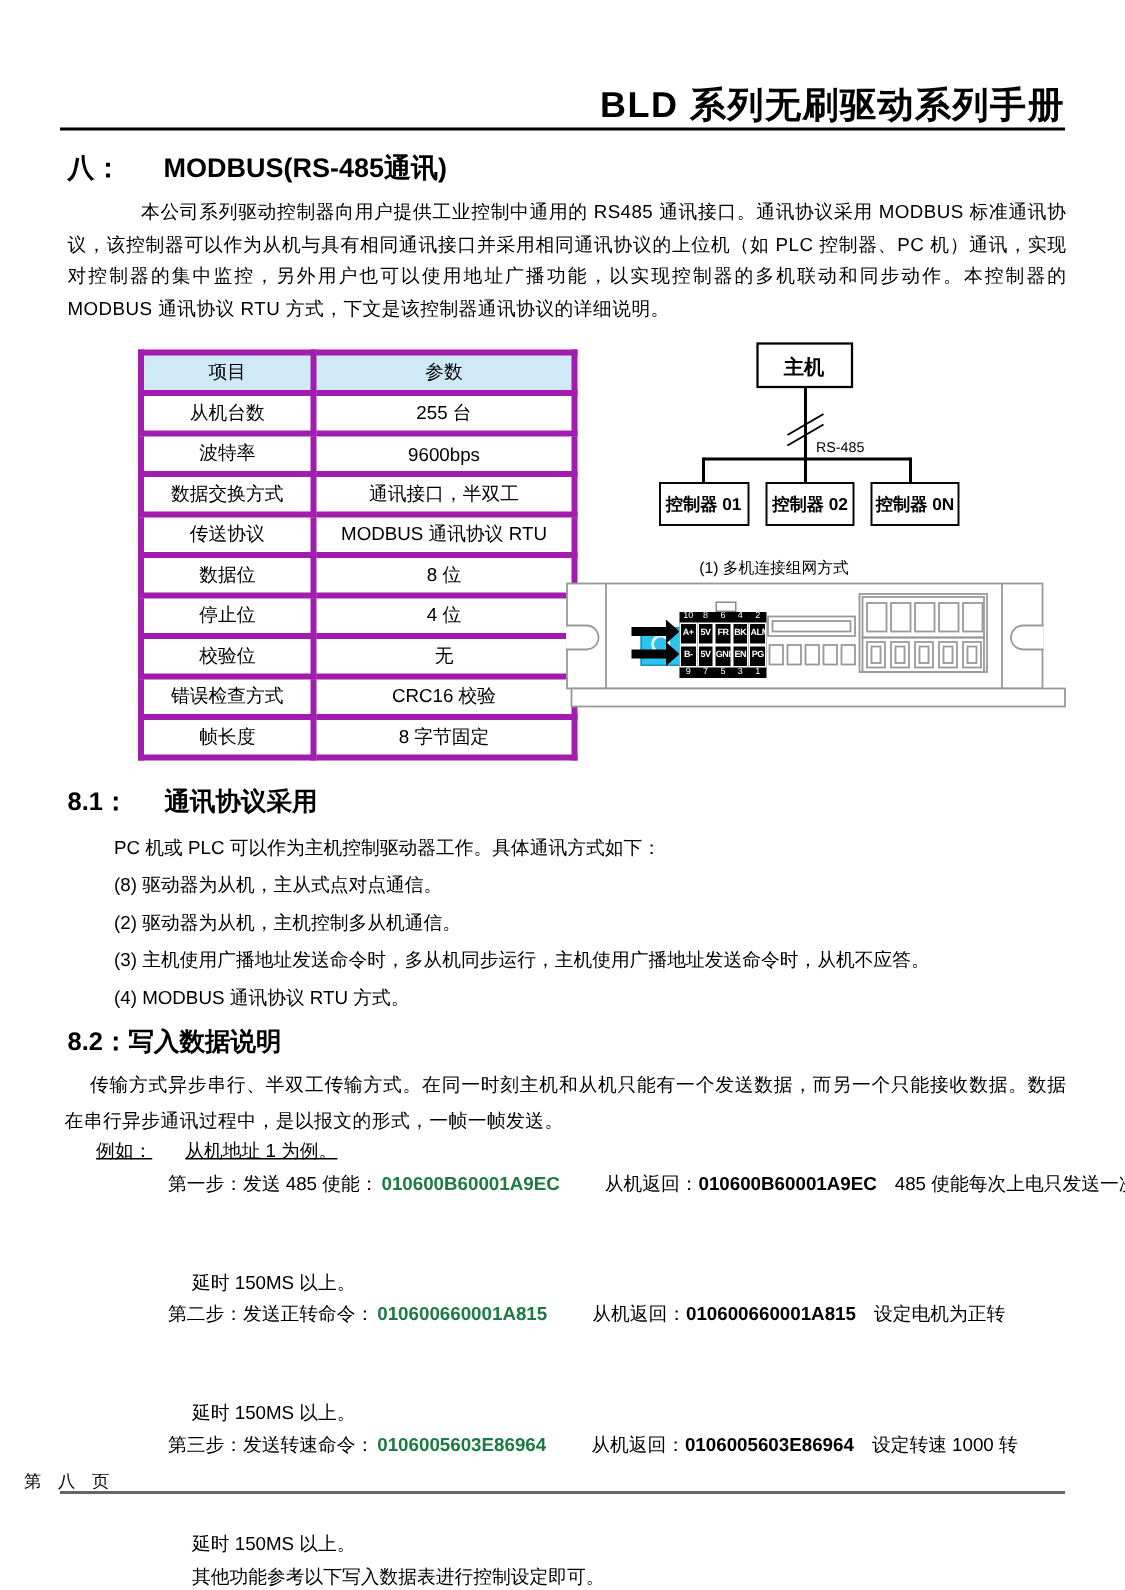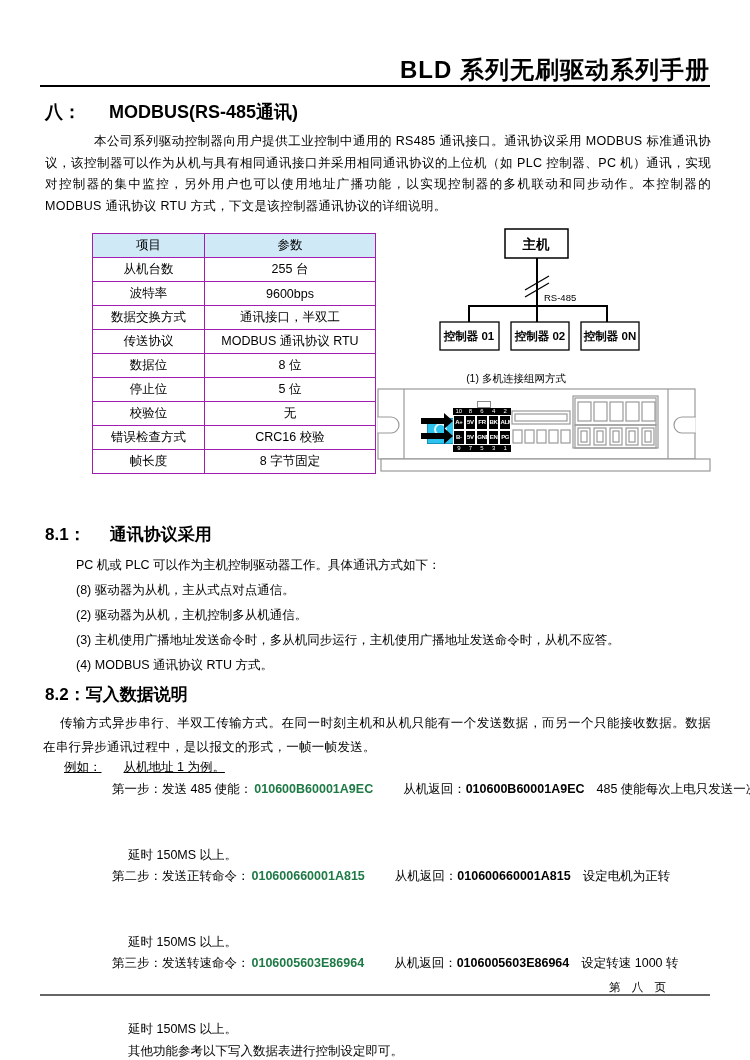--- a/index.html
+++ b/index.html
@@ -18,21 +18,21 @@
     position:absolute; top:131px; left:45px; width:666px;
     font-size:12.5px; line-height:21.6px; text-align:justify; text-indent:49px;
     margin:0; letter-spacing:0.3px;
   }
   
   table.params{
     position:absolute; top:233px; left:92px; border-collapse:collapse;
     font-size:12.5px; text-align:center;
   }
   table.params td,table.params th{
-    border:1px solid #a21caf; height:23px; padding:0 4px; font-weight:normal;
+    border:4px solid #a21caf; height:23px; padding:0 4px; font-weight:normal;
   }
   table.params th{background:var(--table-header-bg,#cfe9f7);}
   table.params .c1{width:103px;}
   table.params .c2{width:162px;}
   
   .netsvg{position:absolute; top:226px; left:400px;}
   .netsvg text{font-family:"Liberation Sans","DejaVu Sans",sans-serif;}
   
   .device{position:absolute; top:388px; left:375px; width:340px; height:92px;}
   .device svg{position:absolute; top:0; left:0;}
@@ -71,21 +71,21 @@
   .steps{position:absolute; top:779px; left:112px; width:605px; font-size:12.5px; line-height:21.6px;}
   .steps .stepline{white-space:nowrap;}
   .steps .code{color:var(--code-green,#1e7a45); font-weight:bold; margin-left:2px;}
   .steps .ret{margin-left:30px;}
   .steps .retcode{font-weight:bold;}
   .steps .note{margin-left:12px;}
   .steps .delay{margin-left:16px;margin-top:44px;}
   .steps .closing{margin-left:16px;}
   
   .ftr-rule{position:absolute; top:994px; left:40px; width:670px; border-top:2px solid #666;}
-  .ftr-text{position:absolute; top:980px; left:4px; width:666px; text-align:right; font-size:11.5px; letter-spacing:4px;}
+  .ftr-text{position:absolute; top:980px; left:16px; width:666px; text-align:left; font-size:11.5px; letter-spacing:4px;}
 </style>
 </head>
 <body>
 
 <div class="page">
 
   <div class="hdr-title">BLD 系列无刷驱动系列手册</div>
   <div class="hdr-rule"></div>
 
   <div class="sec8-title">
@@ -114,21 +114,21 @@
     <tr>
           <td>传送协议</td>
           <td>MODBUS 通讯协议 RTU</td>
         </tr>
     <tr>
           <td>数据位</td>
           <td>8 位</td>
         </tr>
     <tr>
           <td>停止位</td>
-          <td>5 位</td>
+          <td>4 位</td>
         </tr>
     <tr>
           <td>校验位</td>
           <td>无</td>
         </tr>
     <tr>
           <td>错误检查方式</td>
           <td>CRC16 校验</td>
         </tr>
     <tr>

